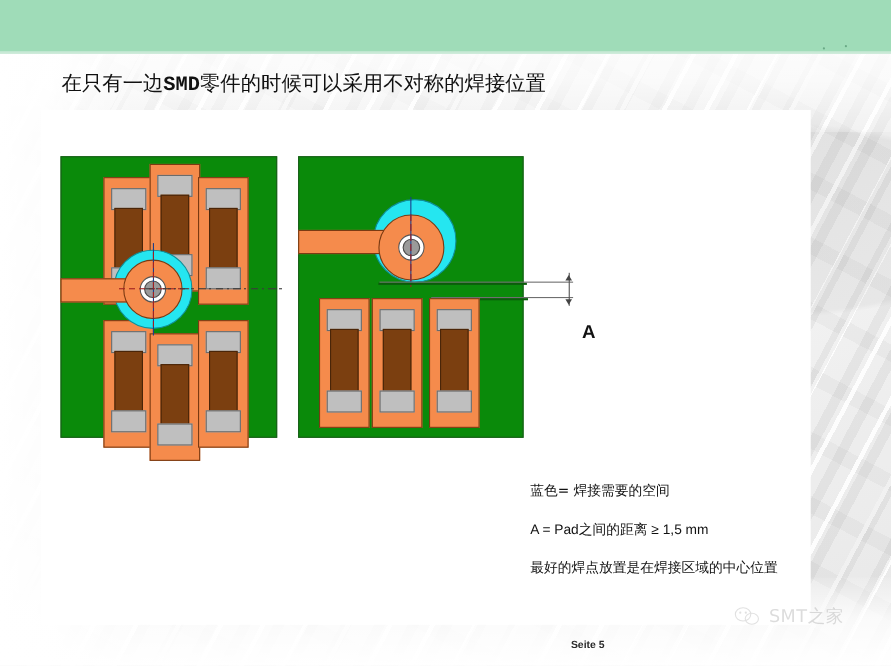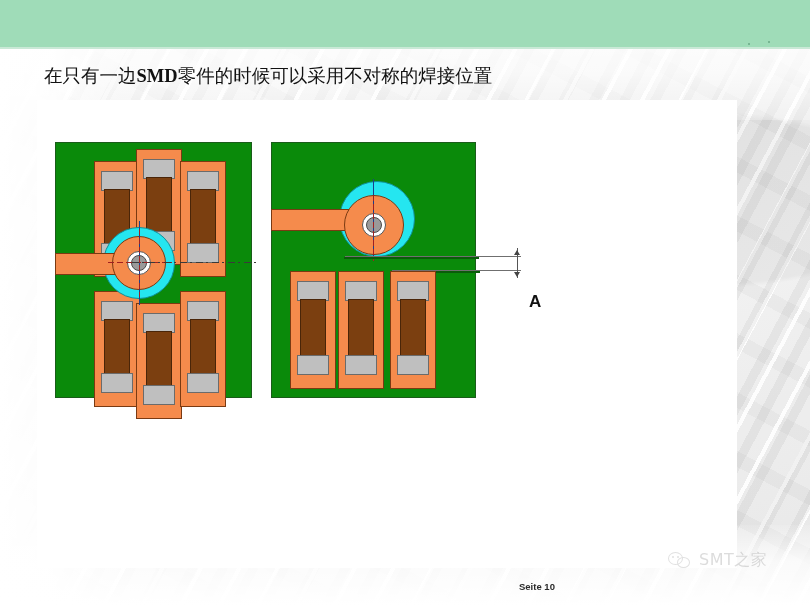--- a/index.html
+++ b/index.html
@@ -65,23 +65,23 @@
   }
   .header-dots { position:absolute; right: 26px; top: 38px; width: 40px; height: 10px; }
   .header-dots i {
     position:absolute; width:2px; height:2px; background:#6aaa86; border-radius:50%;
   }
   .header-dots i:nth-child(1){ left: 4px; top: 5px; }
   .header-dots i:nth-child(2){ left: 24px; top: 3px; }
 
   
   .subtitle {
-    position: absolute; left: 44px; top: 63px;
+    position: absolute; left: 56px; top: 63px;
     font-size: 18.5px; color: #111111; white-space: nowrap;
-    font-family: Liberation Serif, serif;
+    font-family: Liberation Mono, monospace;
   }
   .subtitle b { font-weight: 700; }
 
   
   .content-panel {
     position: absolute; left: 37px; top: 100px;
     width: 700px; height: 468px;
     background: #ffffff;
   }
 
@@ -280,22 +280,27 @@
     <div class="term" style="left:125px; top:212px; width:32px; height:20px;"></div>
   </div>
 
   <div class="dim-line" style="left:345px; top:256px; width:176px;"></div>
   <div class="dim-line" style="left:392px; top:270px; width:129px;"></div>
   <div class="dim-tick" style="left:517px; top:248px; height:30px;"></div>
   <div class="arrow-up" style="left:514px; top:250px;"></div>
   <div class="arrow-down" style="left:514px; top:272px;"></div>
   <div class="dim-label" style="left:529px; top:292px;">A</div>
 
-
-  <div class="page-label">Seite 10</div>
+  <div class="legend">
+    <div class="legend-line">蓝色= 焊接需要的空间</div>
+    <div class="legend-line mono-ish">A = Pad之间的距离 ≥ 1,5 mm</div>
+    <div class="legend-line">最好的焊点放置是在焊接区域的中心位置</div>
+  </div>
+
+  <div class="page-label">Seite 5</div>
 
   <div class="watermark">
     <span class="wechat-icon">
       <span class="bub1"></span>
         <span class="bub2"></span>
       <span class="dot d1"></span>
         <span class="dot d2"></span>
     </span>
     <span class="wm-text">SMT之家</span>
   </div>

